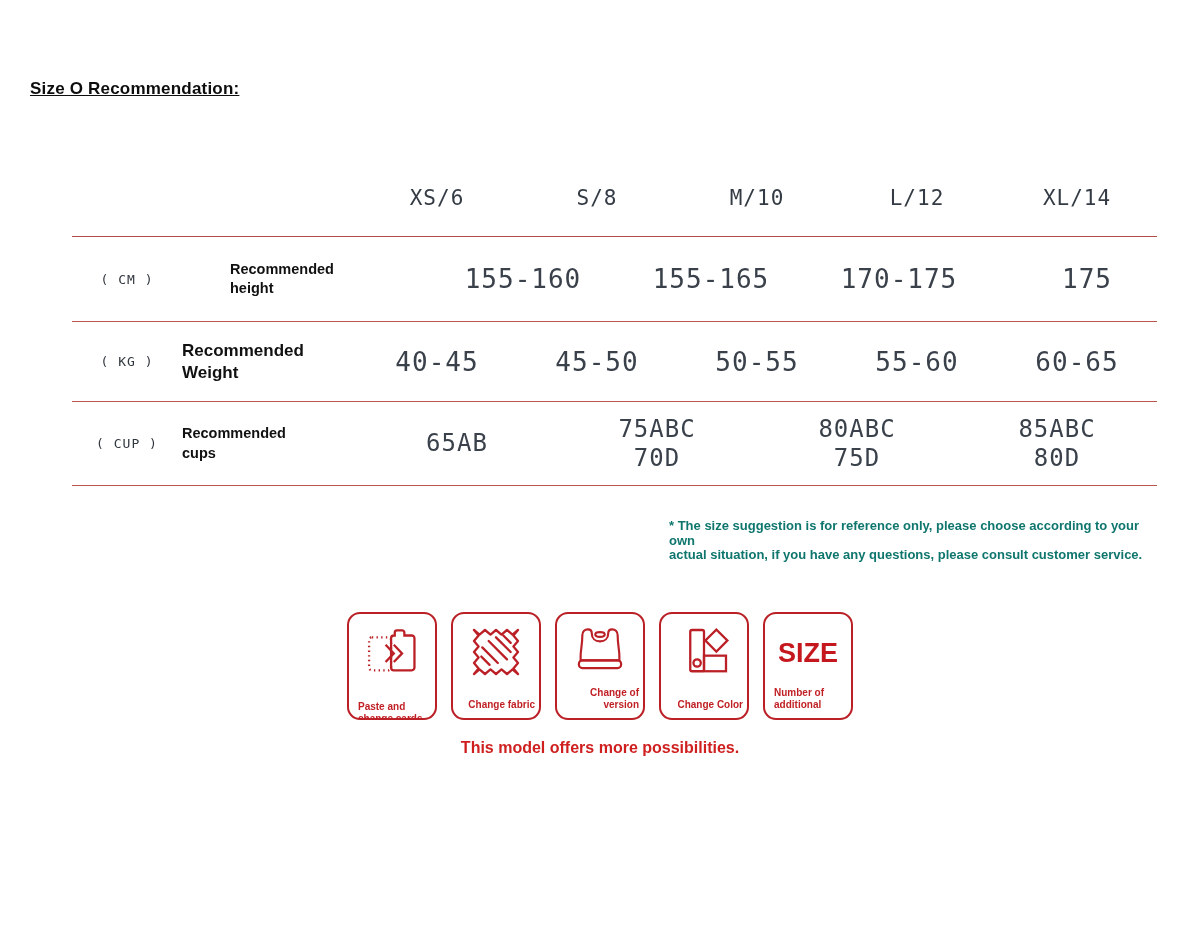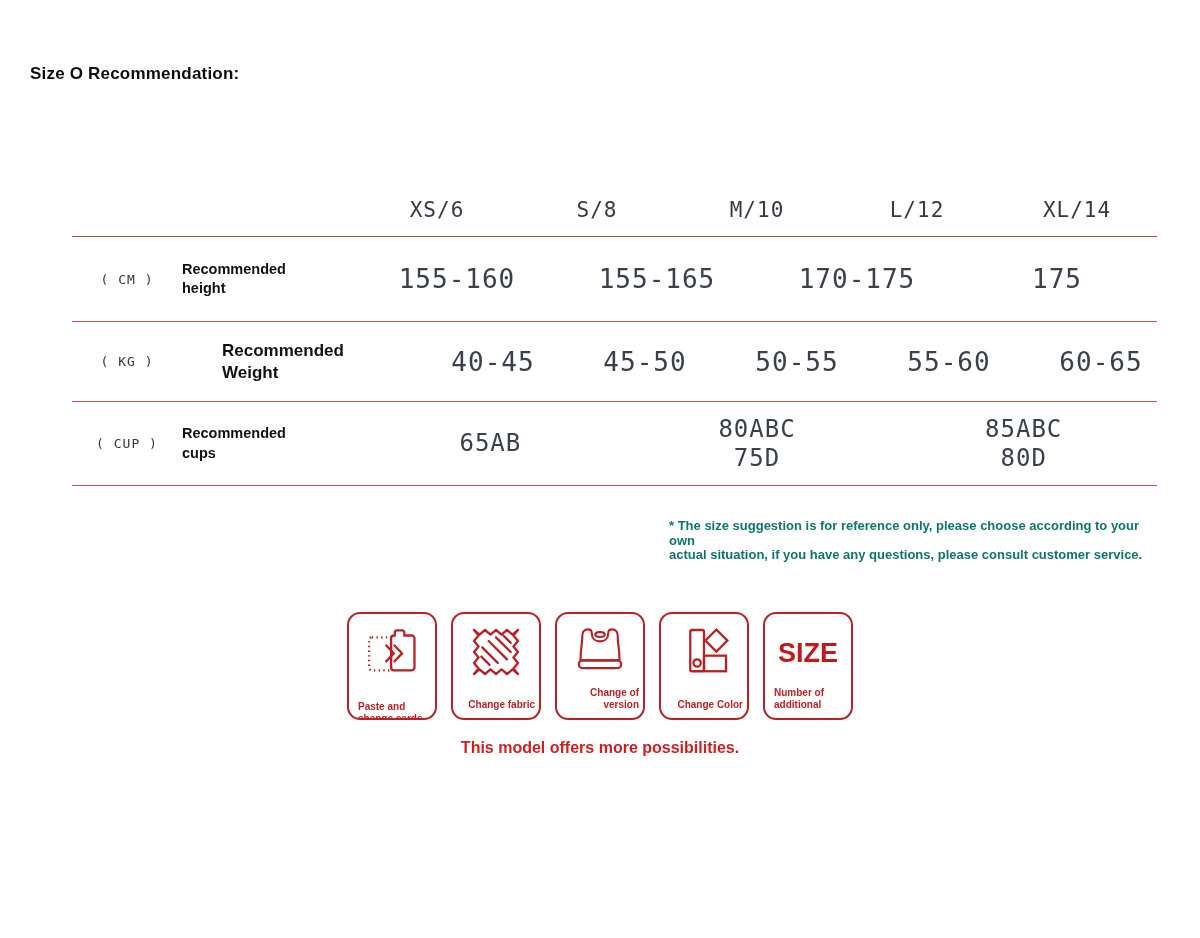--- a/index.html
+++ b/index.html
@@ -2,47 +2,47 @@
 <html><head>
 <meta charset="utf-8">
 <style>
   * { margin:0; padding:0; box-sizing:border-box; }
   html,body { background:#ffffff; }
   .canvas {
     position:relative; width:1200px; height:938px; background:#ffffff;
     font-family:"Liberation Sans", sans-serif; overflow:hidden;
   }
   .page-title {
-    position:absolute; left:30px; top:64px;
-    font-size:17px; font-weight:bold; color:#0d0d0d; letter-spacing:0.2px;
+    position:absolute; left:30px; top:79px;
+    font-size:17px; font-weight:bold; color:#0d0d0d; letter-spacing:0.2px;text-decoration:underline;
   }
   
   .size-table { position:absolute; left:72px; top:168px; width:1085px; }
   .trow { display:flex; align-items:center; border-bottom:1.5px solid #bb5550; }
-  .trow.thead { border-bottom:1.5px solid #b24a45; height:69px; align-items:flex-end; padding-bottom:14px; }
+  .trow.thead { border-bottom:1.5px solid #b24a45; height:69px; align-items:flex-end; padding-bottom:26px; }
   .unit-cell {
     width:110px; text-align:center;
     font-family:"DejaVu Sans Mono","Liberation Mono",monospace;
     font-size:13px; letter-spacing:1px; color:#30363e;
   }
   .name-cell {
     width:175px; font-weight:bold; color:#111; white-space:pre-line;
     font-size:14.5px; line-height:1.32;
   }
   .row-kg .name-cell { font-size:17px; line-height:1.28; }
   .val-cell {
     flex:1; text-align:center; white-space:pre-line;
     font-family:"DejaVu Sans Mono","Liberation Mono",monospace;
     font-weight:400; color:#3a414b;
     font-size:26px; letter-spacing:1px;
   }
   .thead .label-spacer { width:285px; }
   .thead .val-cell { font-size:21px; letter-spacing:1px; color:#343b45; }
-  .row-cm  { height:85px; }
-  .row-kg  { height:80px;gap:40px; }
+  .row-cm  { height:85px;gap:48px; }
+  .row-kg  { height:80px; }
   .row-cup { height:84px; }
   .row-cup .val-cell { font-size:24px; line-height:1.2; }
   
   .size-note {
     position:absolute; left:669px; top:519px; width:495px;
     font-size:13px; font-weight:bold; color:#0f766e; line-height:1.12;
     white-space:pre-line;
   }
   
   .features { position:absolute; left:347px; top:612px; display:flex; gap:14px; }
@@ -104,20 +104,22 @@
       <div class="val-cell">50-55</div>
       <div class="val-cell">55-60</div>
       <div class="val-cell">60-65</div>
     </div>
 
     <div class="trow row-cup">
       <div class="unit-cell">( CUP )</div>
       <div class="name-cell">Recommended
 cups</div>
       <div class="val-cell">65AB</div>
+      <div class="val-cell">75ABC
+70D</div>
       <div class="val-cell">80ABC
 75D</div>
       <div class="val-cell">85ABC
 80D</div>
     </div>
   </div>
 
   <div class="size-note">* The size suggestion is for reference only, please choose according to your own
 actual situation, if you have any questions, please consult customer service.</div>
 

